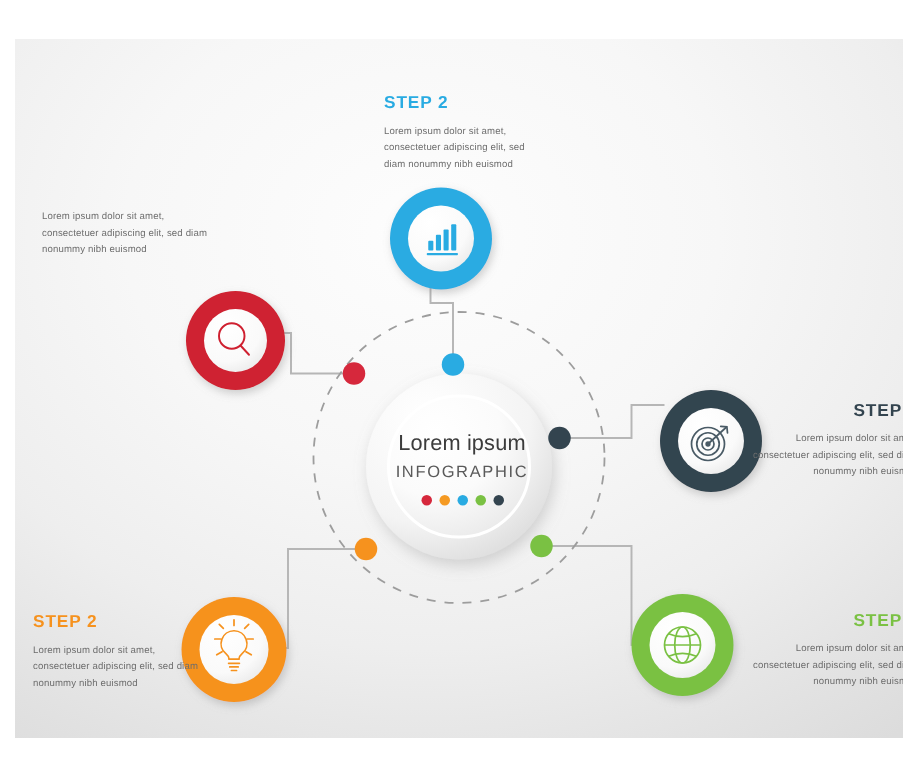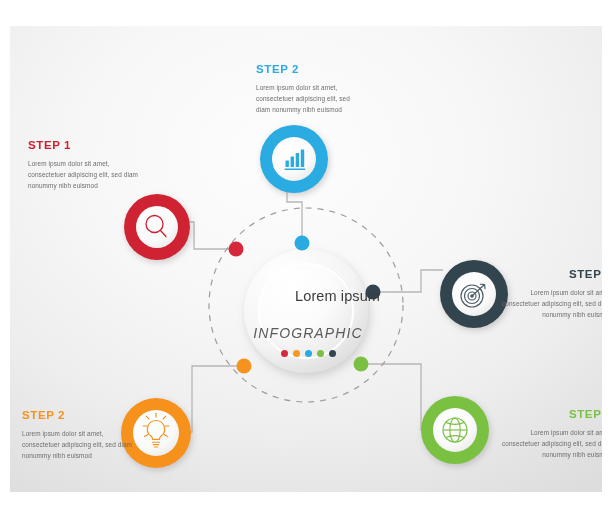--- a/index.html
+++ b/index.html
@@ -72,28 +72,26 @@
     left: 236px;
     top: 288px;
     width: 144px;
     text-align: center;
     pointer-events: none;
   }
   .hub-title {
     font-size: 14.5px;
     color: #3c3c3c;
     letter-spacing: 0.1px;
-    text-align: right;
   }
   .hub-sub {
-    font-size: 14px;
+    font-size: 11px;
     color: #5a5a5a;
     letter-spacing: 1.1px;
-    margin-top: 21px;
-    font-style: italic;
+    margin-top: 5px;
   }
   .hub-dots {
     margin-top: 9px;
     display: flex;
     justify-content: center;
     gap: 5px;
   }
   .hub-dot {
     width: 7px;
     height: 7px;
@@ -226,21 +224,20 @@
     <div class="hub-dots">
       <span class="hub-dot" style="background: rgb(214, 40, 60);"></span>
       <span class="hub-dot" style="background: rgb(245, 154, 35);"></span>
       <span class="hub-dot" style="background: rgb(41, 171, 226);"></span>
       <span class="hub-dot" style="background: rgb(122, 193, 67);"></span>
       <span class="hub-dot" style="background: rgb(51, 68, 79);"></span>
     </div>
   </div>
 
   <div class="step-block align-left" id="blk1">
-    <div class="step-title" style="color: rgb(207, 32, 48);">STEP 1</div>
     <div class="step-body">Lorem ipsum dolor sit amet, consectetuer adipiscing elit, sed diam nonummy nibh euismod</div>
   </div>
 
   <div class="step-block align-left" id="blk2">
     <div class="step-title" style="color: rgb(41, 171, 226);">STEP 2</div>
     <div class="step-body">Lorem ipsum dolor sit amet, consectetuer adipiscing elit, sed diam nonummy nibh euismod</div>
   </div>
 
   <div class="step-block align-right" id="blk3">
     <div class="step-title" style="color: rgb(51, 68, 79);">STEP 3</div>

